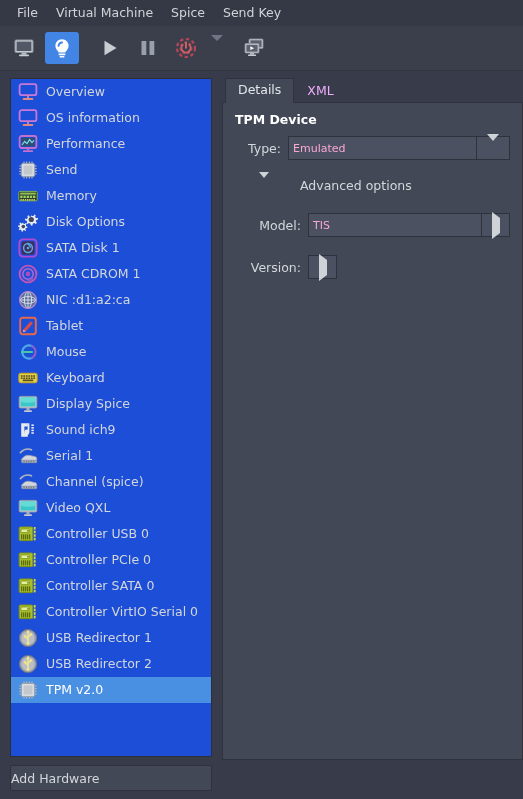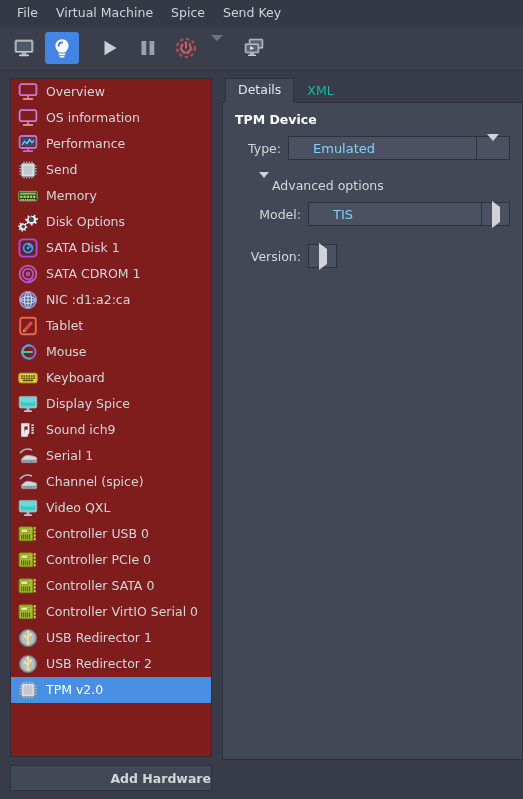--- a/index.html
+++ b/index.html
@@ -87,21 +87,21 @@
     width: 220px;
     flex: 0 0 220px;
     display: flex;
     flex-direction: column;
     padding: 7px 8px 8px 10px;
     box-sizing: border-box;
     background: #383c4a;
   }
   .hwlist {
     flex: 1 1 auto;
-    background: #7f1d1d;
+    background: #1d4ed8;
     border: 1px solid #2c2f38;
     overflow: hidden;
     box-sizing: border-box;
   }
   .hwrow {
     height: 26px;
     display: flex;
     align-items: center;
     padding-left: 6px;
     box-sizing: border-box;
@@ -125,24 +125,23 @@
   }
   .addhw {
     margin-top: 8px;
     height: 24px;
     flex: 0 0 24px;
     background: #434857;
     border: 1px solid #2f323c;
     border-radius: 2px;
     display: flex;
     align-items: center;
-    justify-content: flex-end;
+    justify-content: flex-start;
     color: #d3d7da;
     font-size: 12.5px;
-    font-weight: bold;
   }
 
   
   .rightpane {
     flex: 1 1 auto;
     display: flex;
     flex-direction: column;
     background: #383c4a;
     position: relative;
     padding: 7px 0 0 2px;
@@ -153,21 +152,21 @@
     flex: 0 0 25px;
     display: flex;
     align-items: flex-end;
     border-bottom: 1px solid #2f323c;
     padding-left: 3px;
     box-sizing: border-box;
   }
   .tab {
     padding: 3px 12px 4px 12px;
     font-size: 12.5px;
-    color: #14b8a6;
+    color: #f0abfc;
     border: 1px solid transparent;
     border-bottom: none;
     position: relative;
     top: 1px;
     line-height: 16px;
   }
   .tab.active {
     color: #e4e7ea;
     background: #434857;
     border-color: #2f323c;
@@ -210,42 +209,43 @@
     flex: 1 1 auto;
     max-width: 260px;
   }
   .combo .field {
     flex: 1 1 auto;
     background: #4c5161;
     border: 1px solid #2f323c;
     border-right: none;
     display: flex;
     align-items: center;
-    padding-left: 24px;
-    font-size: 13px;
-    color: #7dd3fc;
+    padding-left: 4px;
+    font-size: 11px;
+    color: #f9a8d4;
     box-sizing: border-box;
   }
   .combo .arrowbox {
     width: 34px;
     flex: 0 0 34px;
     background: #4c5161;
     border: 1px solid #2f323c;
     display: flex;
     align-items: center;
     justify-content: center;
     box-sizing: border-box;
   }
   .combo.narrow { max-width: 238px; border-radius: 12px; }
   .combo.narrow .arrowbox { width: 29px; flex: 0 0 29px; }
 
   .advrow {
     display: flex;
     align-items: center;
-    margin: 2px 0 9px 26px;
+    margin: 2px 0 20px 26px;
+    gap: 28px;
   }
   .adv-label {
     font-size: 12.5px;
     color: #d3d7da;
     margin-left: 3px;
   }
 
   .tri-down {
     width: 0; height: 0;
     border-left: 5px solid transparent;

